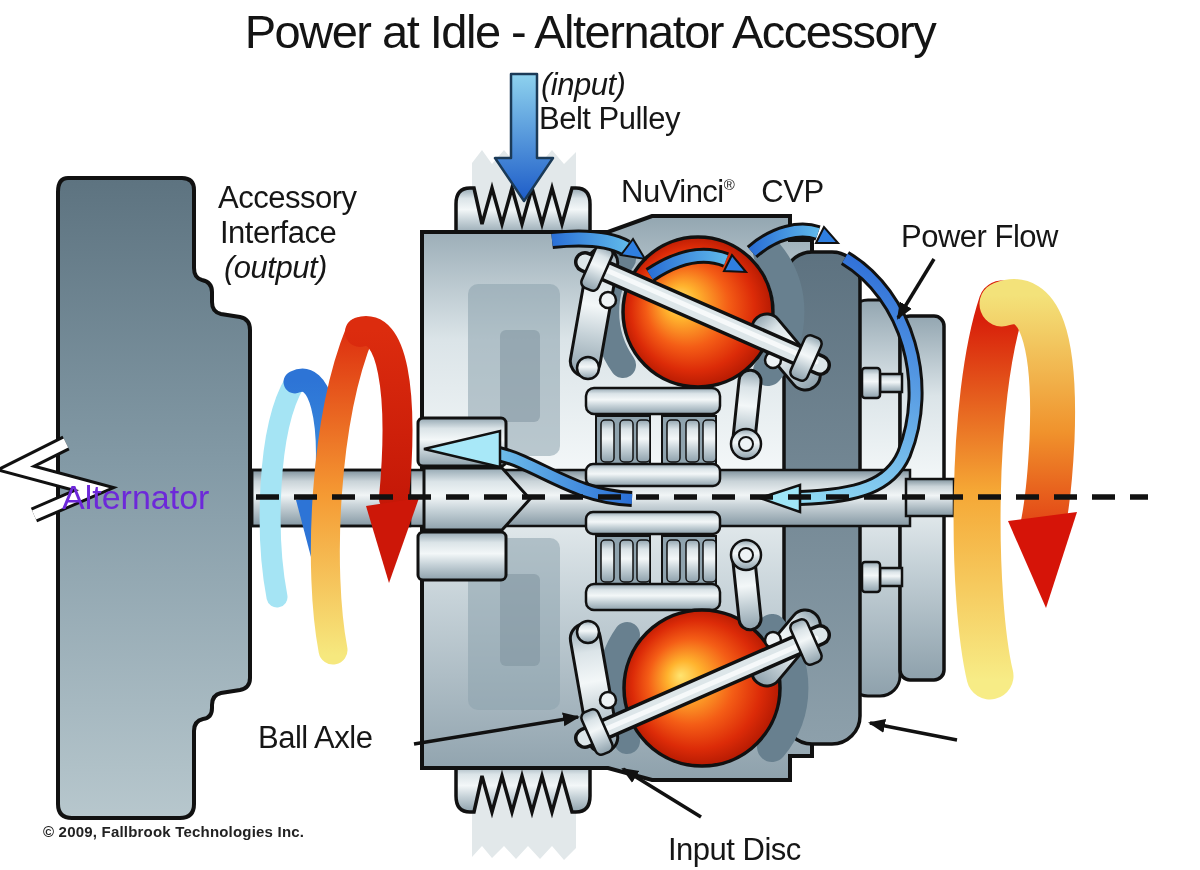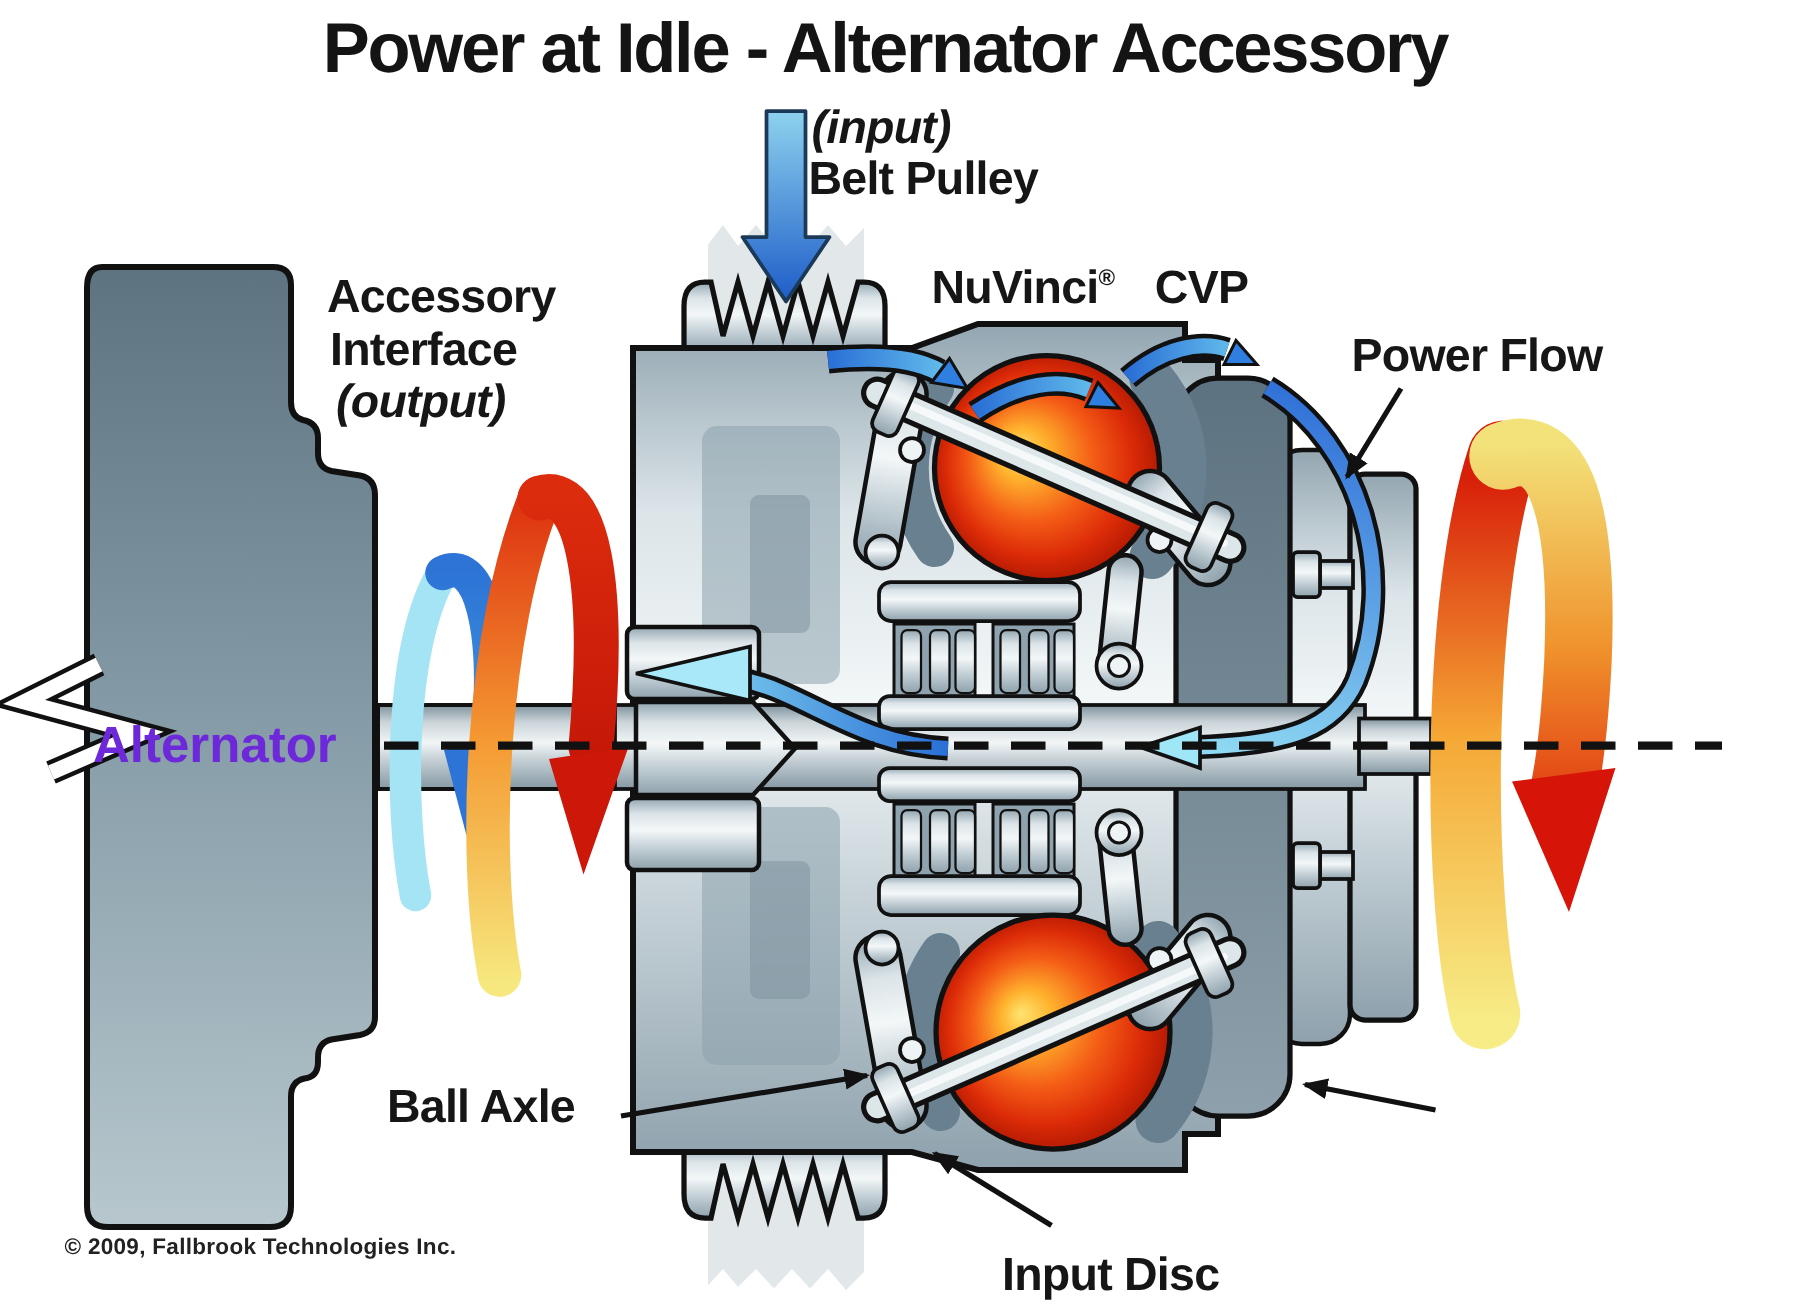--- a/index.html
+++ b/index.html
@@ -1,24 +1,24 @@
 <!DOCTYPE html>
 <html><head>
 <meta charset="utf-8">
 <style>
   html,body{margin:0;padding:0;background:#ffffff;}
   body{width:1200px;height:870px;position:relative;overflow:hidden;
        font-family:"Liberation Sans", sans-serif;}
   #stage{position:absolute;left:0;top:0;width:1200px;height:870px;}
   svg{position:absolute;left:0;top:0;}
-  .lbl{position:absolute;font-weight:700;color:#161616;font-size:31px;
+  .lbl{position:absolute;font-weight:400;color:#161616;font-size:31px;
        letter-spacing:-0.5px;white-space:nowrap;line-height:1.0;}
   .lbl.it{font-style:italic;}
   #title{position:absolute;left:140px;top:4px;width:900px;text-align:center;
-         font-size:47px;font-weight:700;letter-spacing:-1.5px;color:#141414;
+         font-size:47px;font-weight:400;letter-spacing:-1.5px;color:#141414;
          white-space:nowrap;}
   #alternator-label{color:#6d28d9;font-size:34px;letter-spacing:0;}
   #copyright{position:absolute;left:43px;top:823px;font-size:15px;font-weight:700;
              letter-spacing:0.2px;color:#222;}
   .reg{font-size:15px;vertical-align:12px;}
   .gap{margin-left:27px;}
 </style>
 </head>
 <body>
 

